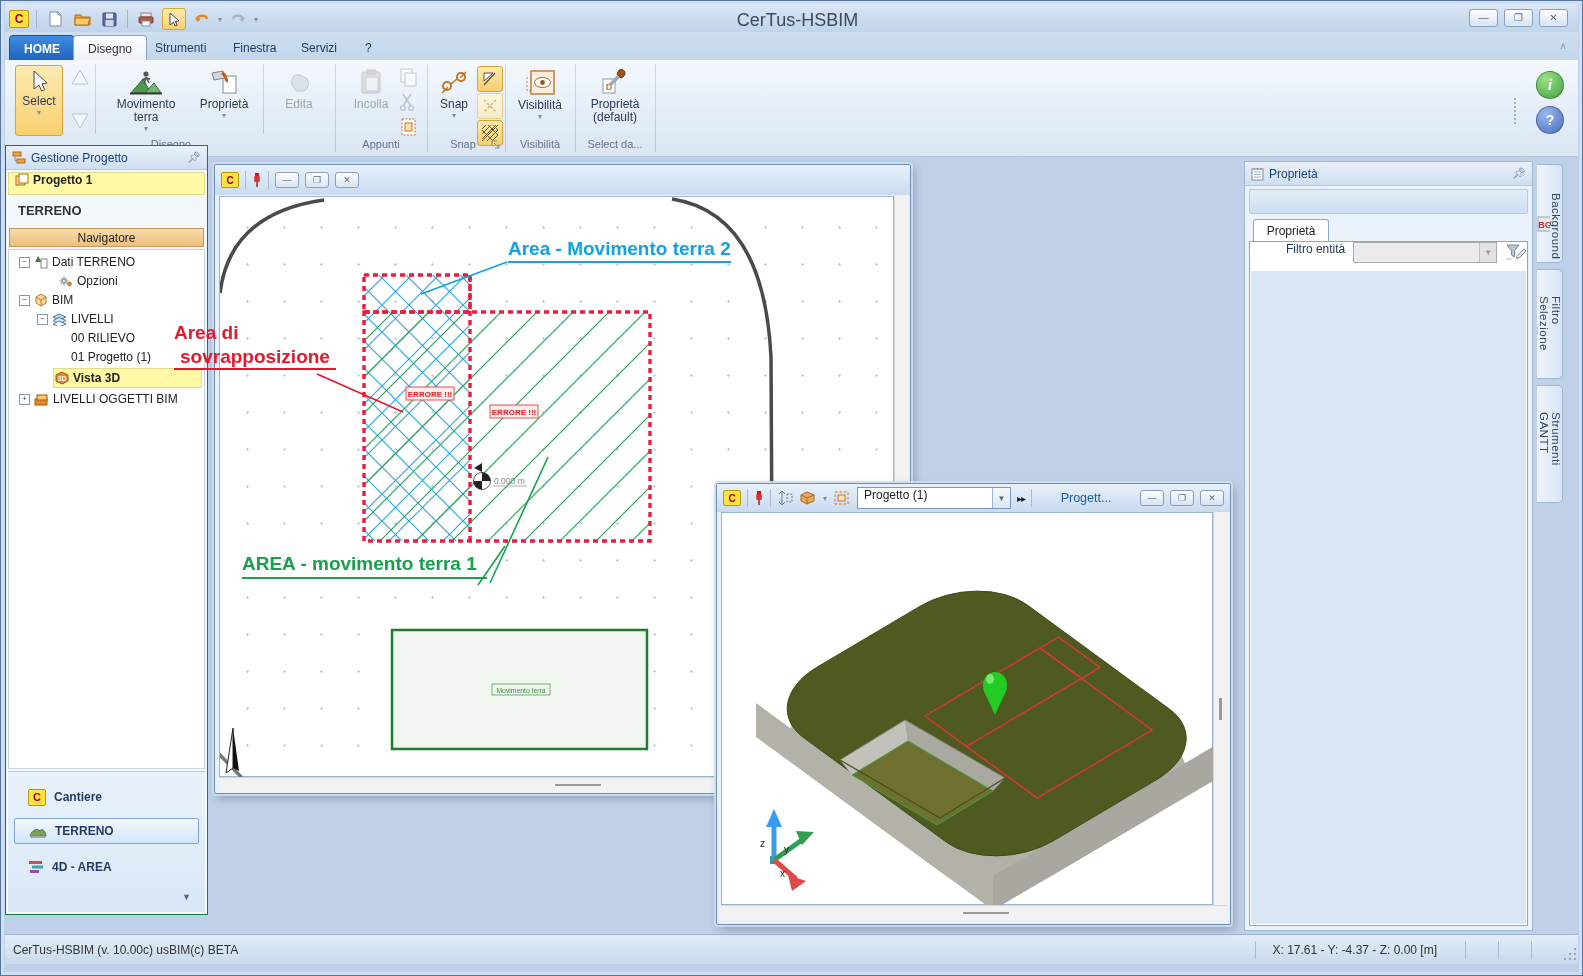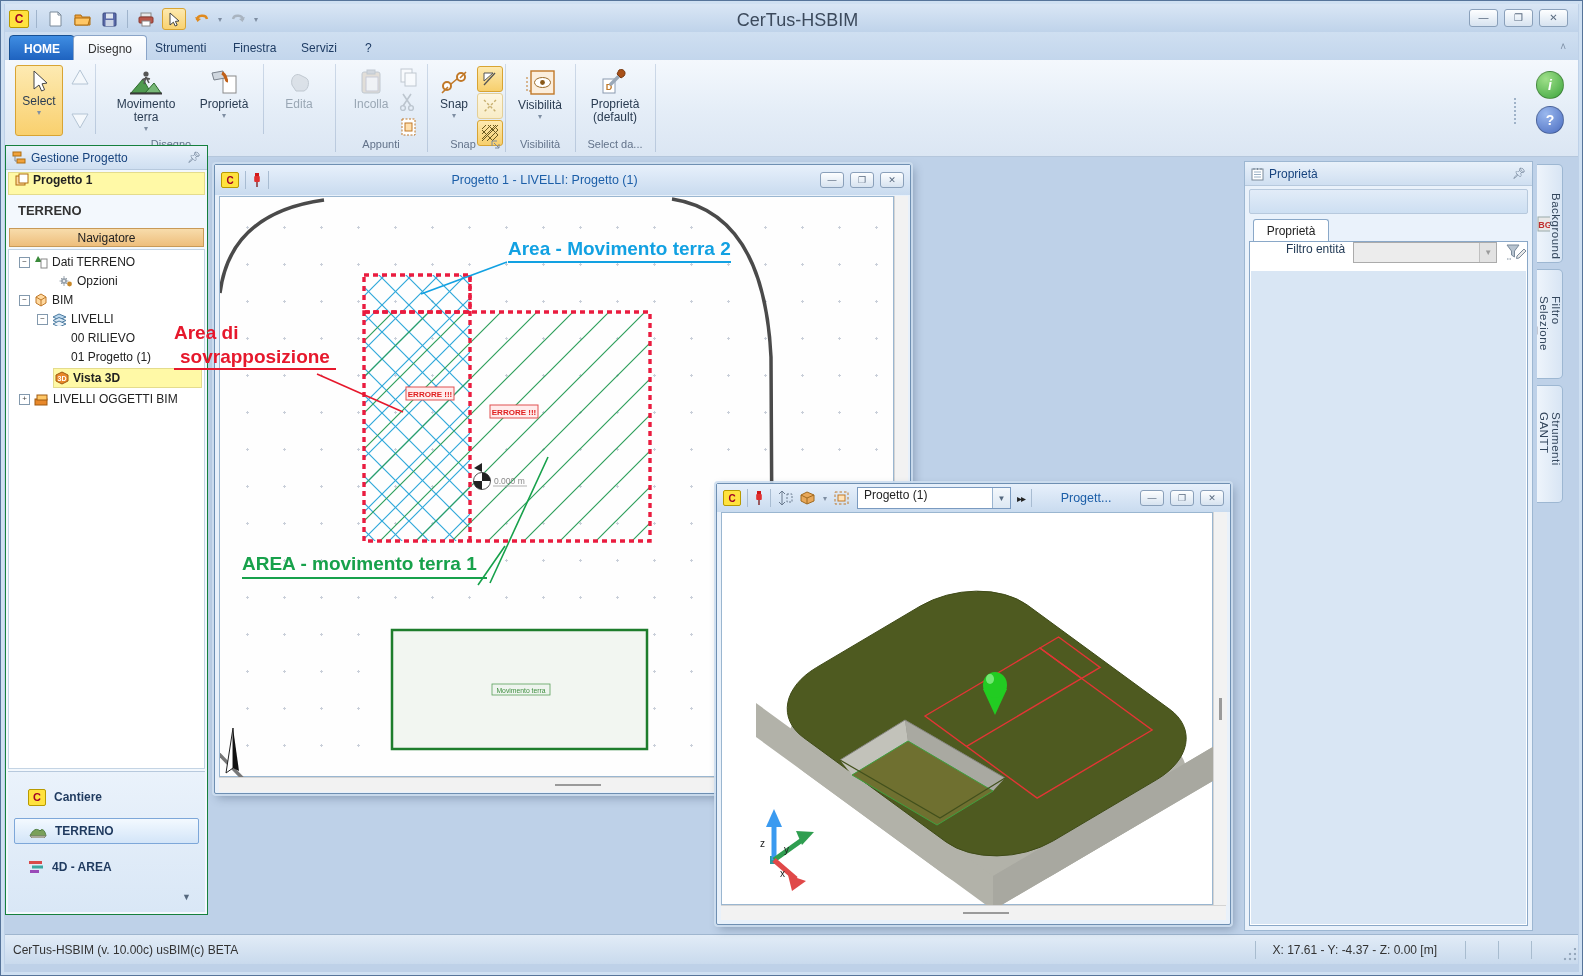--- a/index.html
+++ b/index.html
@@ -440,21 +440,20 @@
   <div class="abs mdi" id="mainwin">
     <div class="mdi-title">
       <span style="width:16px;height:14px;background:#ffe23e;border:1px solid #b89a00;border-radius:2px;display:inline-flex;align-items:center;justify-content:center;font-weight:bold;color:#a00028;font-size:10px;flex:none;">C</span>
       <span class="msep"></span>
       <svg width="10" height="16">
           <rect x="3" y="1" width="4" height="3" fill="#d01818"></rect>
           <rect x="2.2" y="4" width="5.6" height="6" rx="1" fill="#e03030"></rect>
           <path d="M5 10 V15" stroke="#802020" stroke-width="1.4"></path>
         </svg>
       <span class="msep"></span>
-      <span class="t" style="flex:1;text-align:center;">Progetto 1 -  LIVELLI: Progetto (1)</span>
       <span class="winbtn small">—</span>
       <span class="winbtn small">❐</span>
       <span class="winbtn small">✕</span>
     </div>
 
     <div id="canvas">
       <svg width="675" height="581" viewBox="0 0 675 581" style="position:absolute;left:0;top:0;">
         <defs>
           <pattern id="bluehatch" width="27" height="27" patternUnits="userSpaceOnUse">
             <path d="M0 27 L27 0 M-3 3 L3 -3 M24 30 L30 24" stroke="#2fa8da" stroke-width="1.2"></path>

